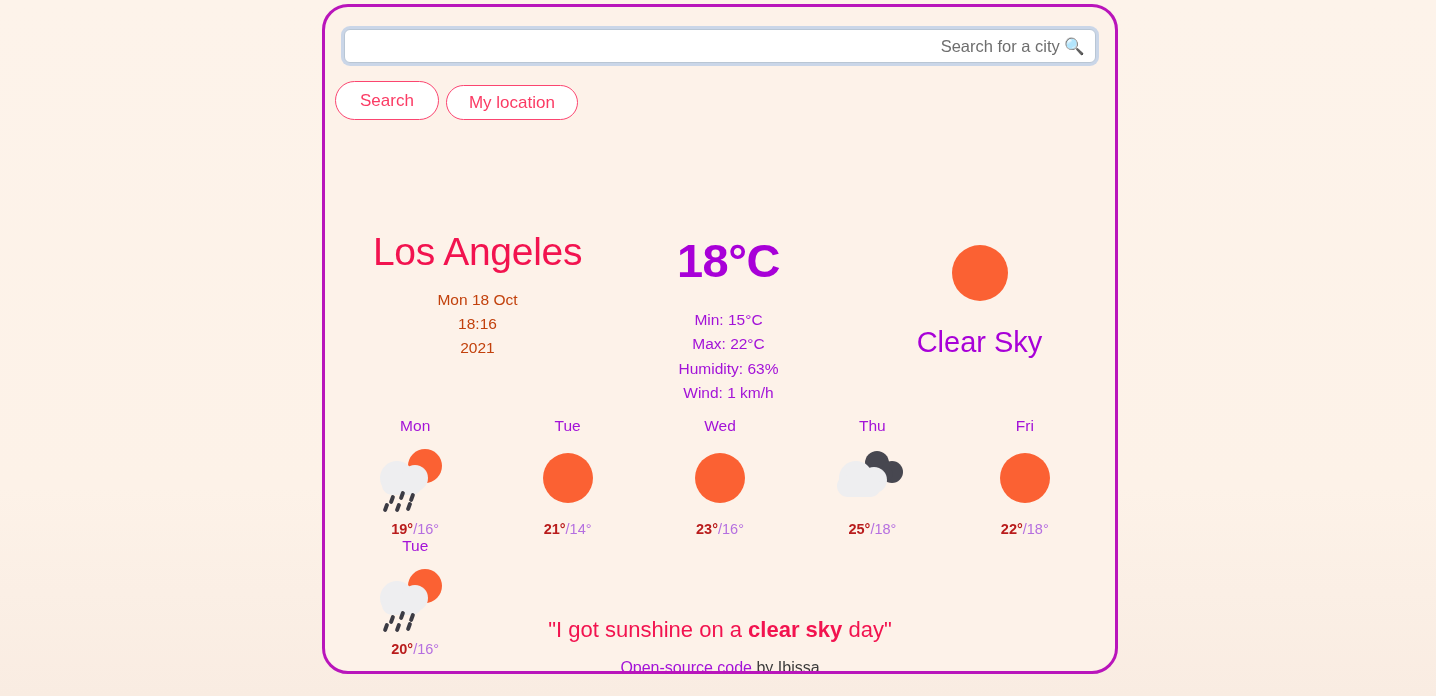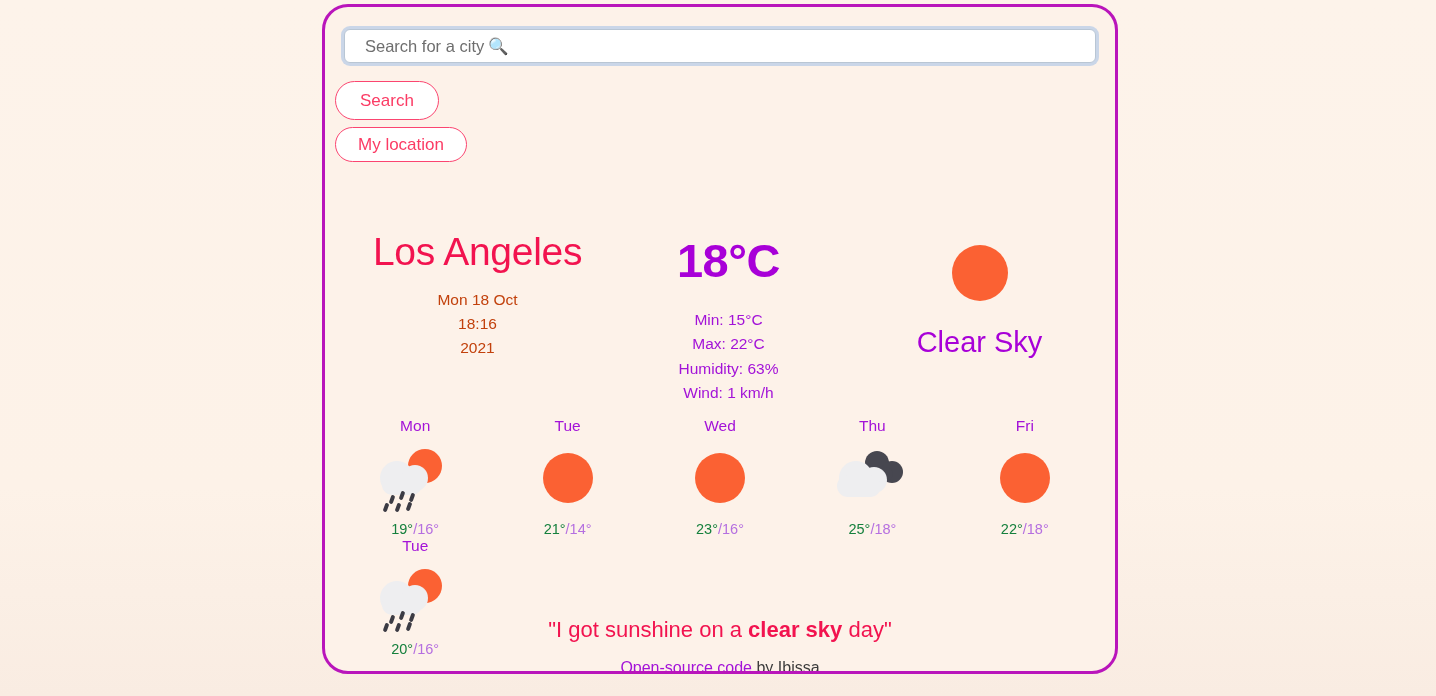--- a/index.html
+++ b/index.html
@@ -43,36 +43,37 @@
 
   .search-input {
     width: 100%;
     height: 34px;
     border: 1px solid #b9c6d4;
     border-radius: 6px;
     background: #ffffff;
     font-family: "Liberation Sans", sans-serif;
     font-size: 16.5px;
     color: #444;
-    padding: 0 20px;
+    padding: 0 10px;
     outline: none;
     box-shadow: 0 0 0 3px rgba(140,180,230,0.45);
     caret-color: #333;
+    text-align: right;
   }
   .search-input::placeholder {
     color: #6e6e6e;
     opacity: 1;
   }
 
   
   .buttons {
     margin-top: 18px;
     display: flex;
-    flex-direction: column;
-    align-items: flex-start;
+    flex-direction: row;
+    align-items: flex-end;
     gap: 7px;
   }
 
   .pill-btn {
     background: #ffffff;
     border: 1px solid #fb4570;
     border-radius: 22px;
     color: #fb3b64;
     font-family: "Liberation Sans", sans-serif;
     font-size: 17px;
@@ -205,22 +206,22 @@
     font-size: 15.5px;
     margin-bottom: 12px;
   }
 
   .f-temps {
     margin-top: 12px;
     font-size: 14.5px;
     color: #b56fe0;
   }
   .f-max {
-    color: #15803d;
-    font-weight: 400;
+    color: #b91c1c;
+    font-weight: 700;
   }
 
   
   .quote {
     position: absolute;
     left: 0;
     right: 0;
     top: 610px;
     text-align: center;
     color: #f2134f;

